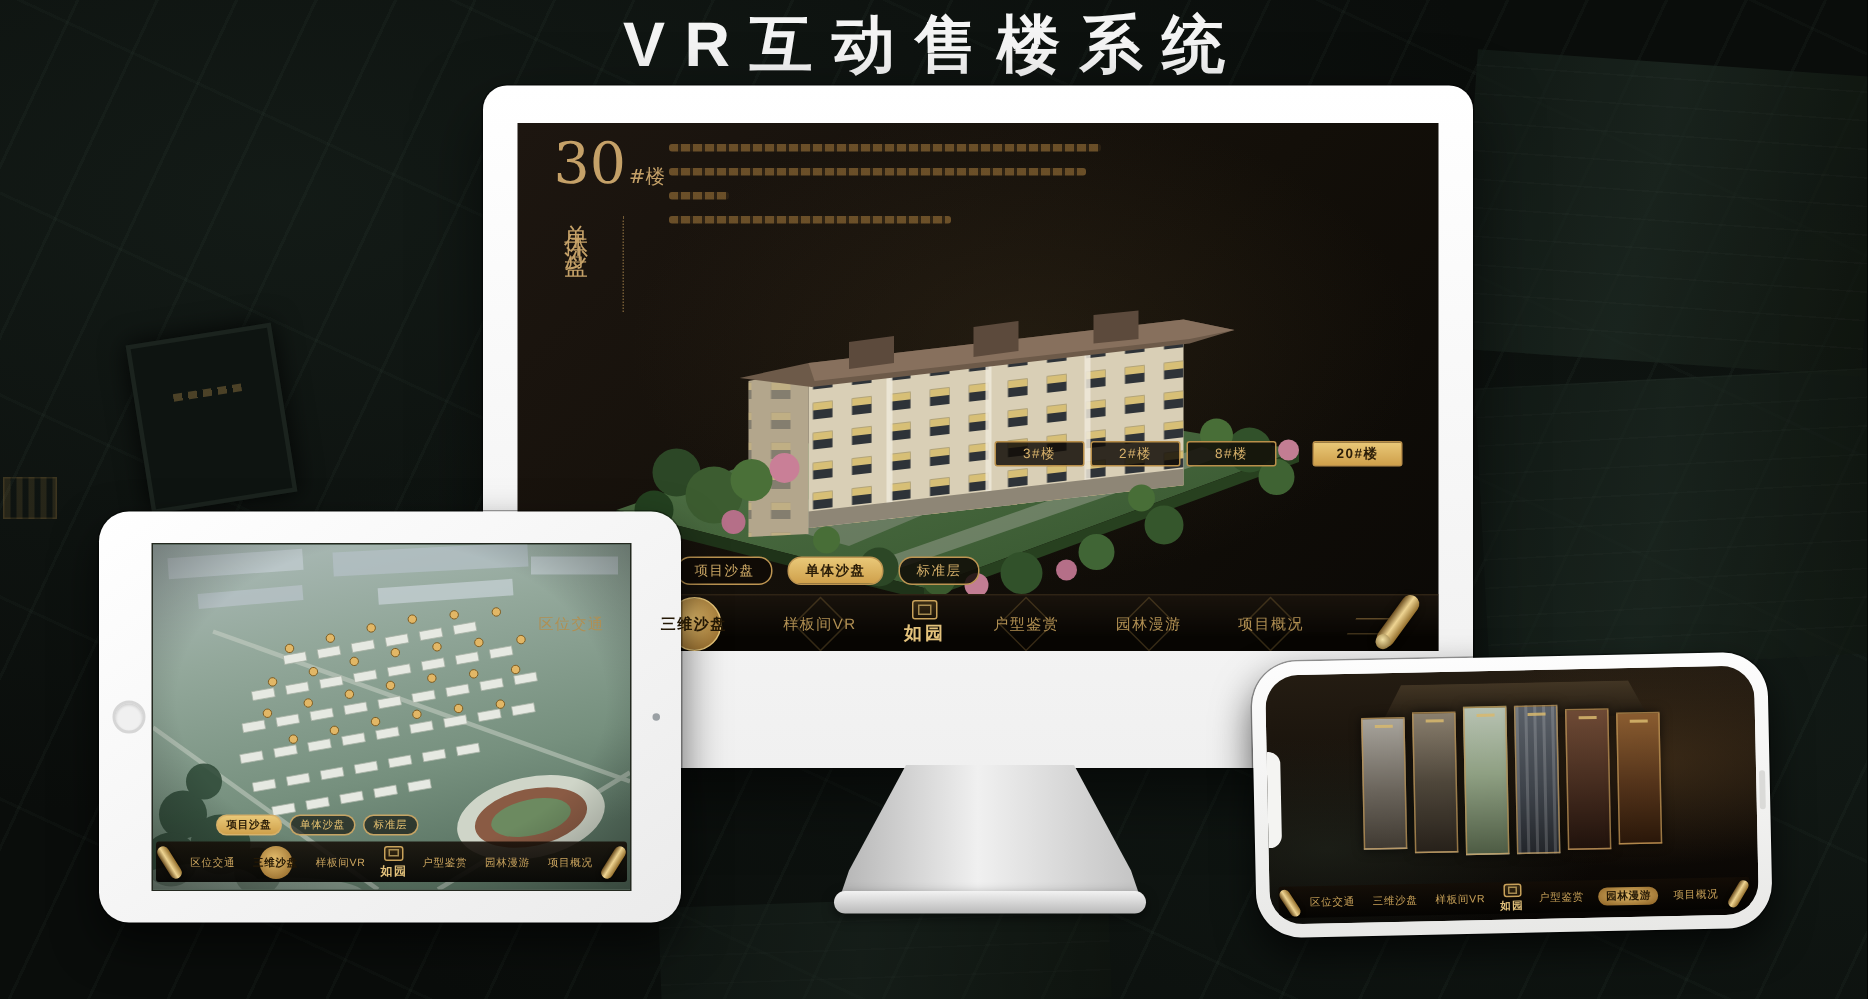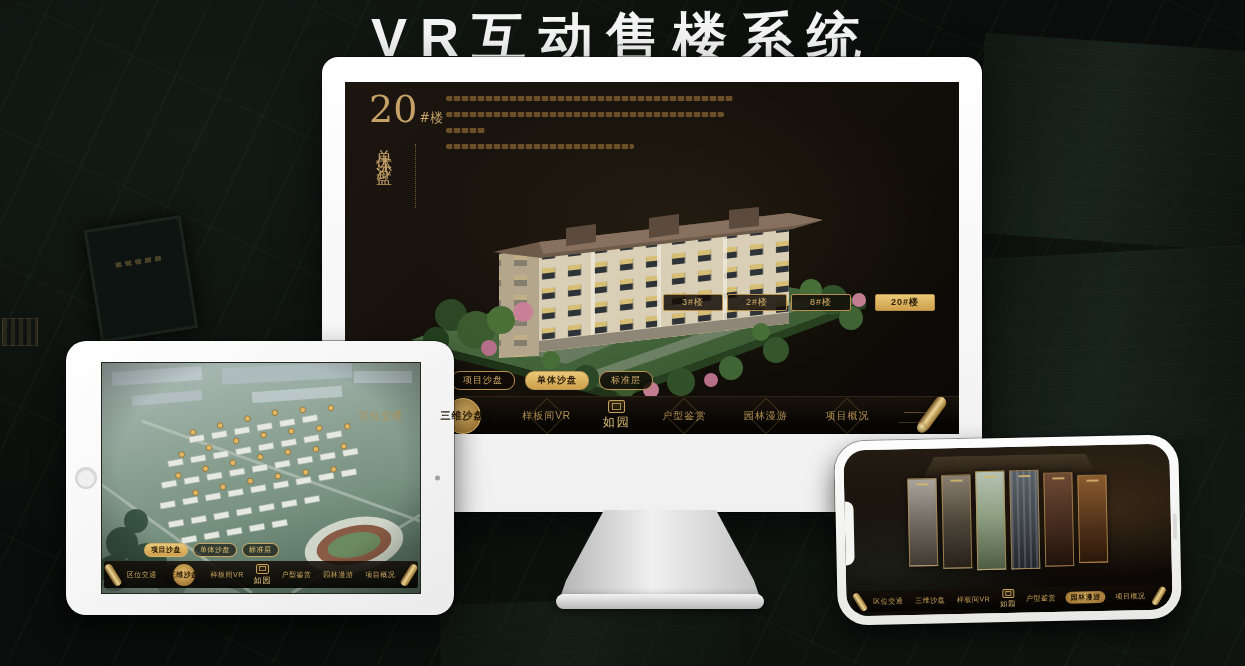--- a/index.html
+++ b/index.html
@@ -22,21 +22,21 @@
   .bg-plaque{position:absolute;left:92px;top:222px;width:92px;height:108px;transform:rotate(-9deg);
     background:#0e1411;border:3px solid #1b231e;box-shadow:0 0 18px rgba(0,0,0,.8);}
   .bg-plaque i{display:block;margin:34px auto 0;width:46px;height:5px;
     background:repeating-linear-gradient(90deg,rgba(190,150,80,.35) 0 6px,transparent 6px 10px);}
   .bg-logo{position:absolute;left:2px;top:318px;width:34px;height:26px;
     border:1px solid rgba(180,140,70,.3);opacity:.6;
     background:repeating-linear-gradient(90deg,rgba(180,140,70,.25) 0 4px,transparent 4px 8px);}
 
   
   .page-title{position:absolute;top:2px;left:0;right:0;text-align:center;
-    font-size:54px;font-weight:bold;color:#f4f4f4;letter-spacing:13px;}
+    font-size:42px;font-weight:bold;color:#f4f4f4;letter-spacing:13px;}
   .footnote{position:absolute;right:58px;bottom:2px;font-size:15px;color:#ededed;
     letter-spacing:2.5px;}
 
   
   .monitor{position:absolute;left:322px;top:57px;width:660px;height:455px;
     background:linear-gradient(#ffffff,#f0f0f0);border-radius:16px;
     box-shadow:0 0 0 1px rgba(0,0,0,.4),0 18px 45px rgba(0,0,0,.55);}
   .stand-neck{position:absolute;left:560px;top:510px;width:200px;height:88px;
     background:linear-gradient(90deg,#b5b5b5,#f0f0f0 46%,#c3c3c3);
     clip-path:polygon(22% 0,78% 0,97% 80%,100% 100%,0 100%,3% 80%);}
@@ -83,21 +83,21 @@
   .menu-item span{position:relative;z-index:1;}
   .menu-item::before{content:'';position:absolute;left:50%;top:50%;width:24px;height:24px;
     transform:translate(-50%,-50%) rotate(45deg);border:1px solid rgba(160,125,65,.3);}
   .menu-item.active{color:#241805;font-weight:bold;}
   .menu-item.active::before{width:34px;height:34px;border-radius:50%;transform:translate(-50%,-50%);
     background:radial-gradient(circle at 45% 40%,#e4bd6d,#8a5f22);border-color:#e6c478;}
   .menu-logo{text-align:center;}
   .logo-seal{width:15px;height:11px;border:1px solid #c9a25a;border-radius:2px;margin:0 auto 1px;
     background:linear-gradient(#3a2c14,#1a1208);}
   .logo-seal i{display:block;margin:2px auto;width:7px;height:5px;border:1px solid rgba(220,185,110,.7);}
-  .logo-text{font-size:12px;font-family:"DejaVu Serif",serif;font-weight:normal;
+  .logo-text{font-size:12px;font-family:"DejaVu Serif",serif;font-weight:bold;
     letter-spacing:2px;color:#e3c27c;}
 
   
   .scroll-icon{position:relative;width:46px;height:36px;}
   .scroll-line{position:absolute;left:0;top:14px;width:34px;height:9px;transform:skewX(-30deg);
     border-top:1px solid rgba(190,150,80,.45);border-bottom:1px solid rgba(190,150,80,.3);}
   .scroll-body{position:absolute;right:9px;top:-4px;width:12px;height:40px;transform:rotate(36deg);
     border-radius:6px;background:linear-gradient(90deg,#6b4d1f,#eed492 45%,#946f2c);
     box-shadow:0 2px 5px rgba(0,0,0,.6);}
   .scroll-body::after{content:'';position:absolute;left:1px;bottom:-2px;width:10px;height:10px;
@@ -186,21 +186,21 @@
     </div>
   <div class="bg-logo"></div>
 
   <div class="page-title">VR互动售楼系统</div>
 
   <div class="monitor">
     <div class="monitor-screen">
 
       <div class="sc-title">
         <div class="sc-num-row">
-          <span class="sc-num">20</span>
+          <span class="sc-num">30</span>
           <span class="sc-suffix">#楼</span>
         </div>
         <div class="sc-vert">单体沙盘</div>
         <div class="sc-vert-en"></div>
       </div>
 
       <div class="sc-paragraph">
         <div class="sc-line" style="width:288px"></div>
         <div class="sc-line" style="width:278px"></div>
         <div class="sc-line" style="width:40px"></div>

